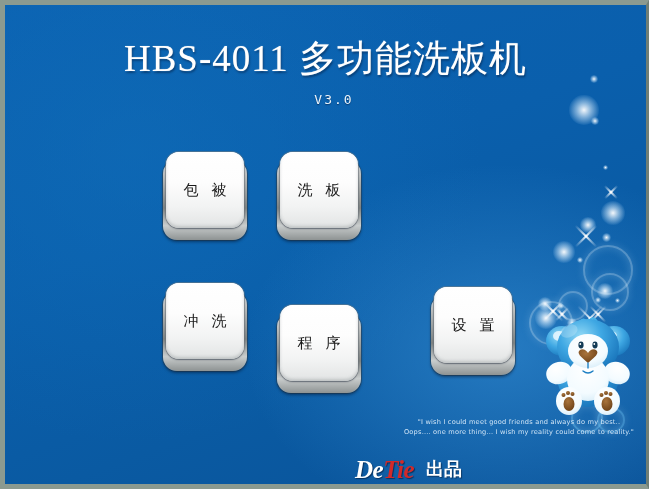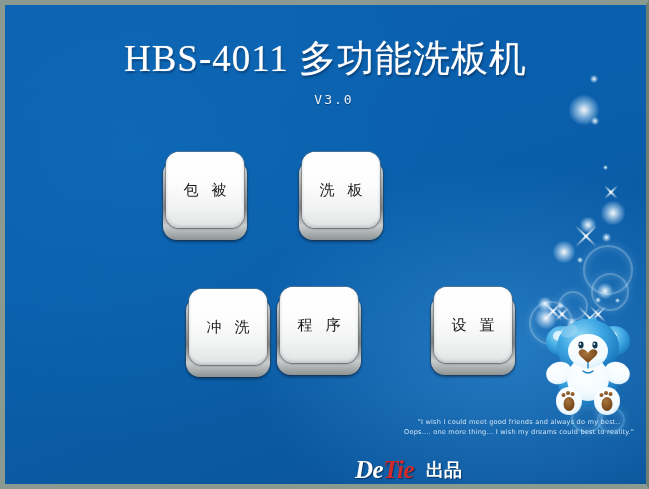--- a/index.html
+++ b/index.html
@@ -171,21 +171,21 @@
     color: #cfe4f6;
     letter-spacing: 0.2px;
   }
 
   
   #footer-brand {
     position: absolute;
     left: 350px;
     top: 452px;
     display: flex;
-    align-items: center;
+    align-items: flex-start;
   }
   #brand-logo {
     font-family: "Liberation Serif", "DejaVu Serif", serif;
     font-style: italic;
     font-weight: bold;
     font-size: 25px;
     line-height: 25px;
     letter-spacing: -0.5px;
     color: #ffffff;
     text-shadow: 1px 1px 1px rgba(0,15,40,0.55);
@@ -253,36 +253,36 @@
 
     <div id="button-grid">
 
       <div class="key-button" style="left:0px; top:0px;">
         <div class="key-base"></div>
         <div class="key-cap">
           <span class="key-label">包 被</span>
         </div>
       </div>
 
-      <div class="key-button" style="left:114px; top:0px;margin-left:22px;">
+      <div class="key-button" style="left:114px; top:0px;">
         <div class="key-base"></div>
         <div class="key-cap">
           <span class="key-label">洗 板</span>
         </div>
       </div>
 
 
-      <div class="key-button" style="left:0px; top:137px;margin-left:23px;">
+      <div class="key-button" style="left:0px; top:131px;">
         <div class="key-base"></div>
         <div class="key-cap">
           <span class="key-label">冲 洗</span>
         </div>
       </div>
 
-      <div class="key-button" style="left:114px; top:135px;">
+      <div class="key-button" style="left:114px; top:153px;">
         <div class="key-base"></div>
         <div class="key-cap">
           <span class="key-label">程 序</span>
         </div>
       </div>
 
       <div class="key-button" style="left:228px; top:135px;margin-left:40px;">
         <div class="key-base"></div>
         <div class="key-cap">
           <span class="key-label">设 置</span>
@@ -354,21 +354,21 @@
         <circle cx="68.5" cy="90" r="2" fill="url(#padG)"></circle>
         <circle cx="73" cy="88" r="2" fill="url(#padG)"></circle>
         <circle cx="77.5" cy="89" r="2" fill="url(#padG)"></circle>
 
         <ellipse cx="36" cy="26" rx="9" ry="6" fill="#ffffff" opacity="0.22" transform="rotate(-25 36 26)"></ellipse>
       </svg>
     </div>
 
     <div id="quote">
       <div>"I wish I could meet good friends and always do my best..</div>
-      <div>Oops.... one more thing... I wish my dreams could best to reality."</div>
+      <div>Oops.... one more thing... I wish my reality could come to reality."</div>
     </div>
 
     <div id="footer-brand">
       <div id="brand-logo"><span>De</span><span class="hl">Tie</span></div>
       <div id="brand-suffix">出品</div>
     </div>
 
   </div>
 </div>
 

